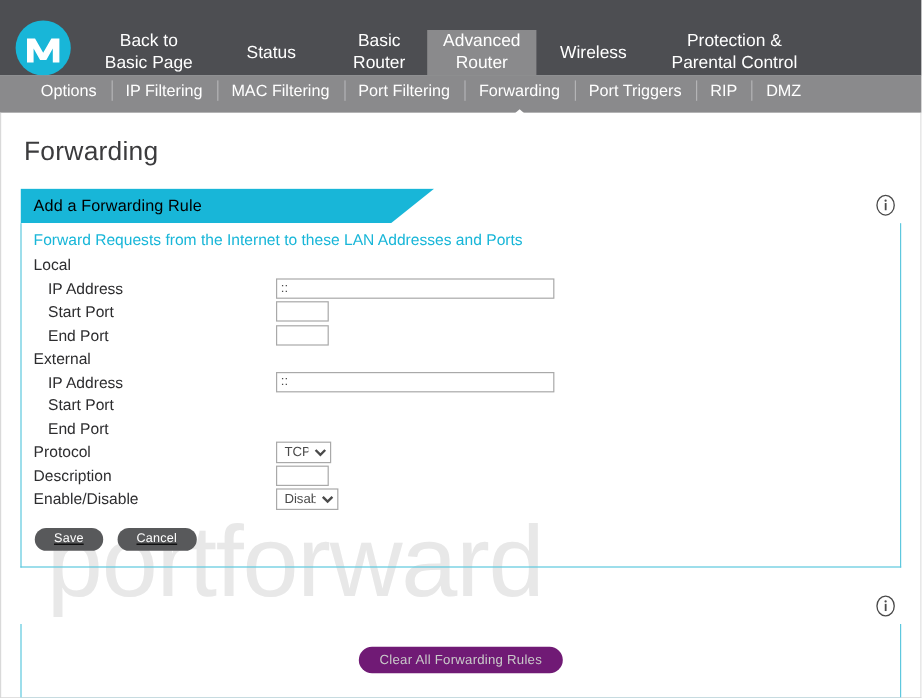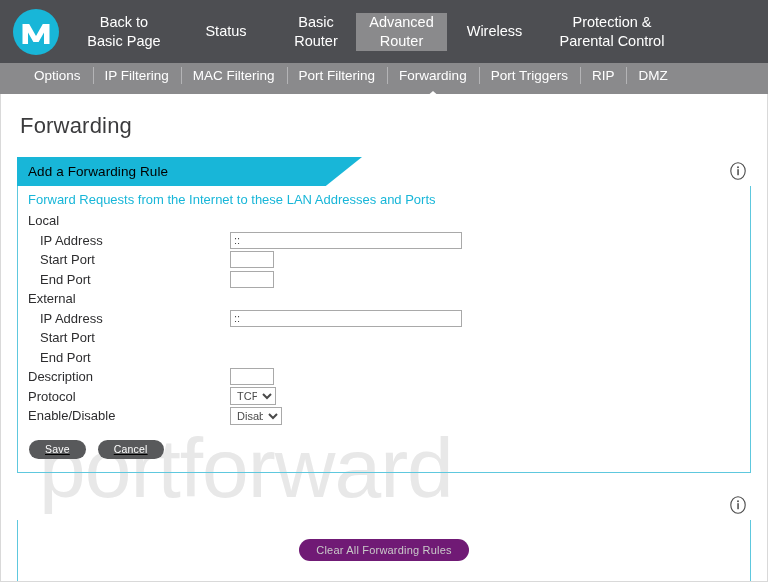--- a/index.html
+++ b/index.html
@@ -16,21 +16,21 @@
     width: 768px; height: 582px;
     background: #ffffff;
   }
 
   
   .topnav {
     position: relative;
     height: 63px;
     background: #4d4e52;
     display: flex;
-    align-items: center;
+    align-items: flex-end;
     overflow: hidden;
   }
   .logo-wrap {
     width: 72px;
     display: flex;
     align-items: center;
     justify-content: center;
     flex: 0 0 72px;
   }
   .logo {
@@ -377,32 +377,32 @@
             <div class="flabel indent">Start Port</div>
             <div class="fctrl"></div>
           </div>
 
           <div class="frow">
             <div class="flabel indent">End Port</div>
             <div class="fctrl"></div>
           </div>
 
           <div class="frow">
-            <div class="flabel">Description</div>
-            <div class="fctrl">
-              <input class="txt w-desc" type="text" value="" style="">
-            </div>
-          </div>
-
-          <div class="frow">
             <div class="flabel">Protocol</div>
             <div class="fctrl">
               <select class="sel w-proto">
                 <option>TCP</option>
               </select>
+            </div>
+          </div>
+
+          <div class="frow">
+            <div class="flabel">Description</div>
+            <div class="fctrl">
+              <input class="txt w-desc" type="text" value="" style="">
             </div>
           </div>
 
           <div class="frow">
             <div class="flabel">Enable/Disable</div>
             <div class="fctrl">
               <select class="sel w-en">
                 <option>Disable</option>
               </select>
             </div>

